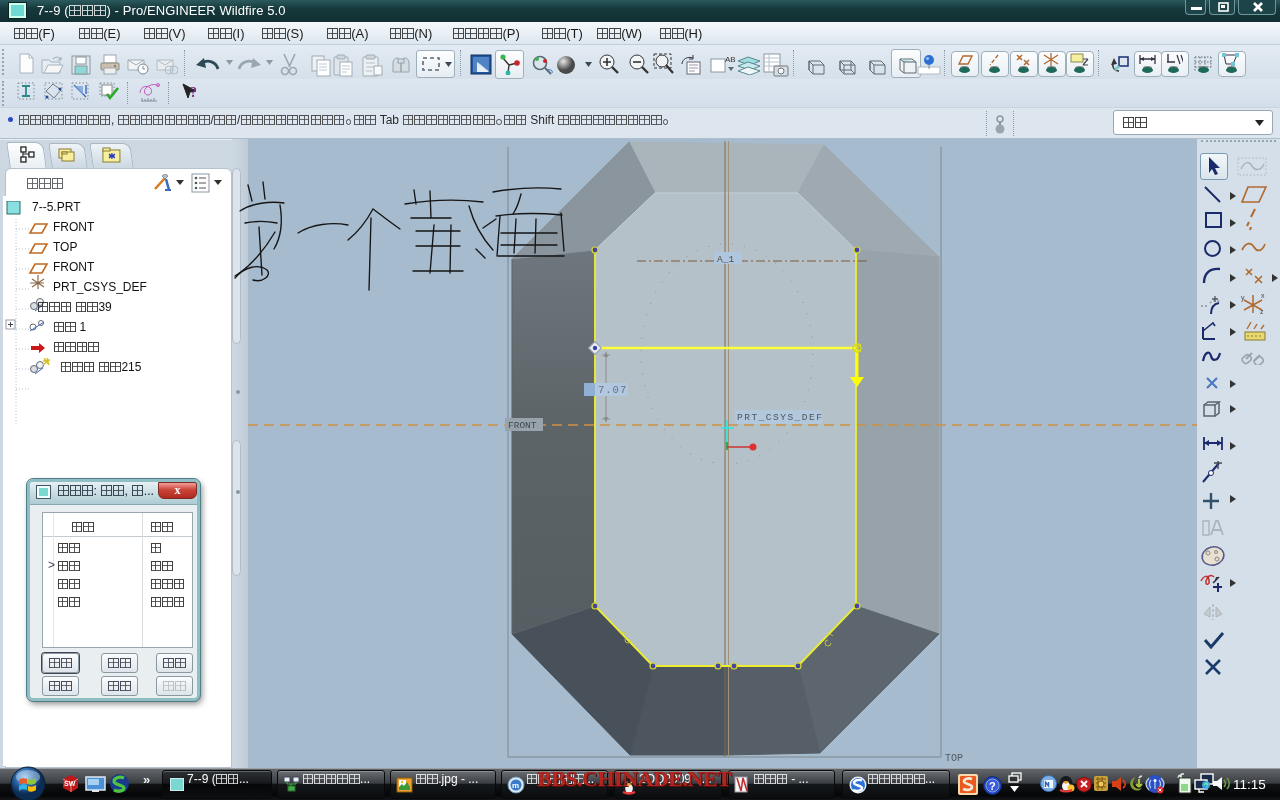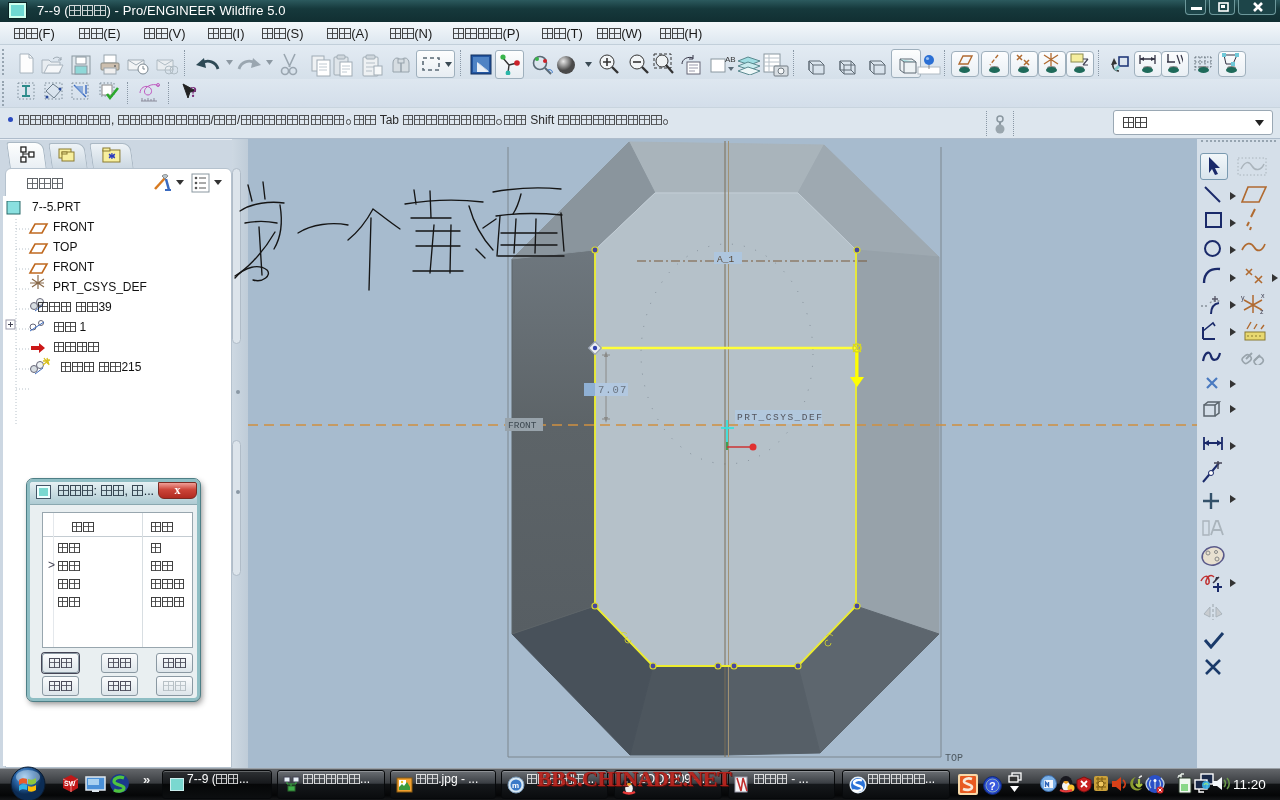--- a/index.html
+++ b/index.html
@@ -892,16 +892,16 @@
         <rect x="7" y="1" width="12" height="10" fill="#1a2a4a" stroke="#fff" stroke-width="1.4"></rect>
         <rect x="1" y="7" width="12" height="9" fill="#1a2a4a" stroke="#fff" stroke-width="1.4"></rect>
         <path d="M5 16v3h5" stroke="#fff" stroke-width="1.4" fill="none"></path>
         <circle cx="12" cy="12" r="4" fill="#3ab0e8" opacity=".9"></circle>
         <path d="M10 12c1-2 3-2 4 0" stroke="#8ae08a" stroke-width="1.4" fill="none"></path>
       </svg>
     <svg class="ic" style="left:1212px;top:6px" width="19" height="17" viewBox="0 0 19 17">
         <path d="M1 6h4l5-4v13L5 11H1z" fill="#f4f8fa"></path>
         <path d="M12 5c2 1.5 2 5 0 7m3-9c3 3 3 8 0 11" stroke="#6a9a4a" stroke-width="1.6" fill="none"></path>
       </svg>
-    <div style="position:absolute;left:1233px;top:8px;color:#fff;font-size:13.5px">11:20</div>
+    <div style="position:absolute;left:1233px;top:8px;color:#fff;font-size:13.5px">11:15</div>
     <div id="wm">BBS.CHINADE.NET</div>
   </div>
 </div>
 
 </body></html>

